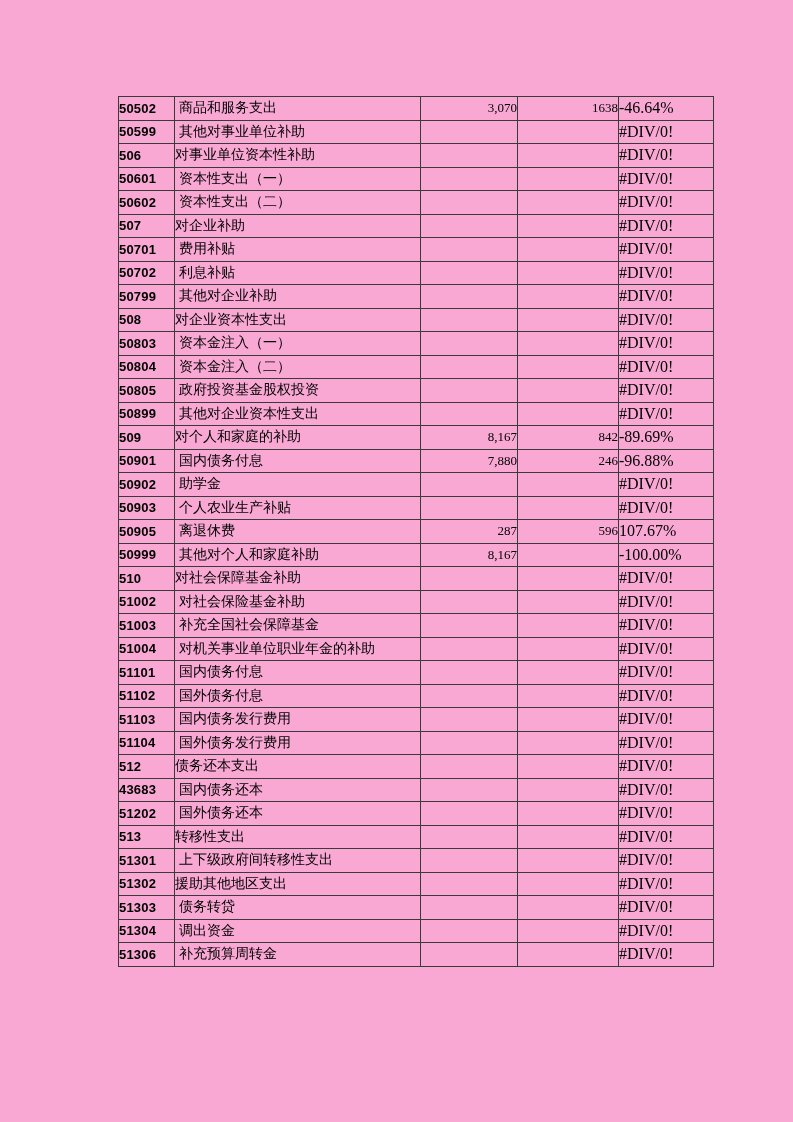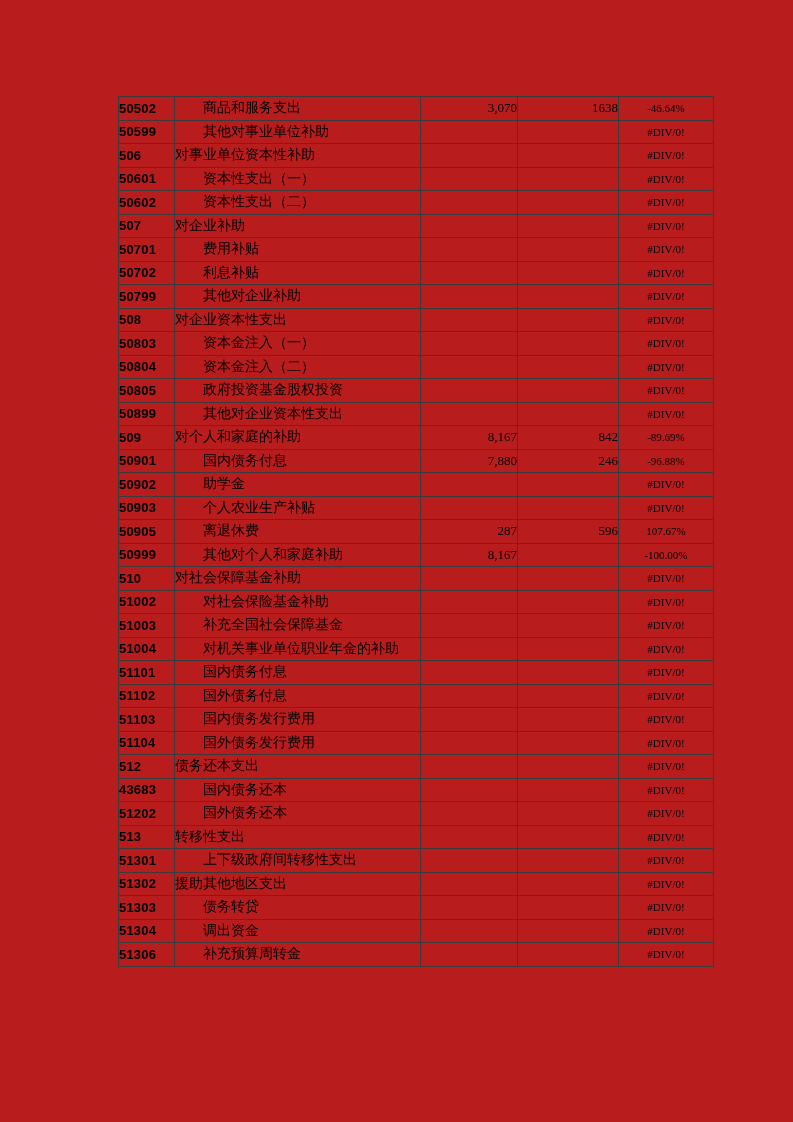--- a/index.html
+++ b/index.html
@@ -1,21 +1,21 @@
 <!DOCTYPE html>
 <html><head>
 <meta charset="utf-8">
 <style>
   html, body { margin: 0; padding: 0; }
   body { background: #ffffff; }
   .page {
     position: relative;
     width: 793px;
     height: 1122px;
-    background: #b91c1c;
+    background: #f9a8d4;
     overflow: hidden;
     font-family: "Liberation Serif", "DejaVu Serif", serif;
     color: #000000;
   }
   table.budget {
     position: absolute;
     left: 118px;
     top: 96px;
     width: 595px;
     border-collapse: collapse;
@@ -41,31 +41,31 @@
     text-align: left;
     padding-left: 3px;
     letter-spacing: 0.2px;
   }
   td.c-name {
     font-family: "Liberation Serif", "DejaVu Serif", serif;
     font-size: 14px;
     text-align: left;
     padding-left: 4px;
   }
-  td.c-name.indent { padding-left: 28px; }
+  td.c-name.indent { padding-left: 4px; }
   td.c-v1, td.c-v2 {
     font-family: "Liberation Serif", "DejaVu Serif", serif;
     font-size: 13px;
     text-align: right;
     padding-right: 2px;
   }
   td.c-pct {
     font-family: "Liberation Serif", "DejaVu Serif", serif;
-    font-size: 11px;
-    text-align: center;
+    font-size: 16px;
+    text-align: left;
     padding-right: 1px;
   }
 </style>
 </head>
 <body>
 
 <div class="page">
   <table class="budget">
     <colgroup>
       <col class="w-code">

